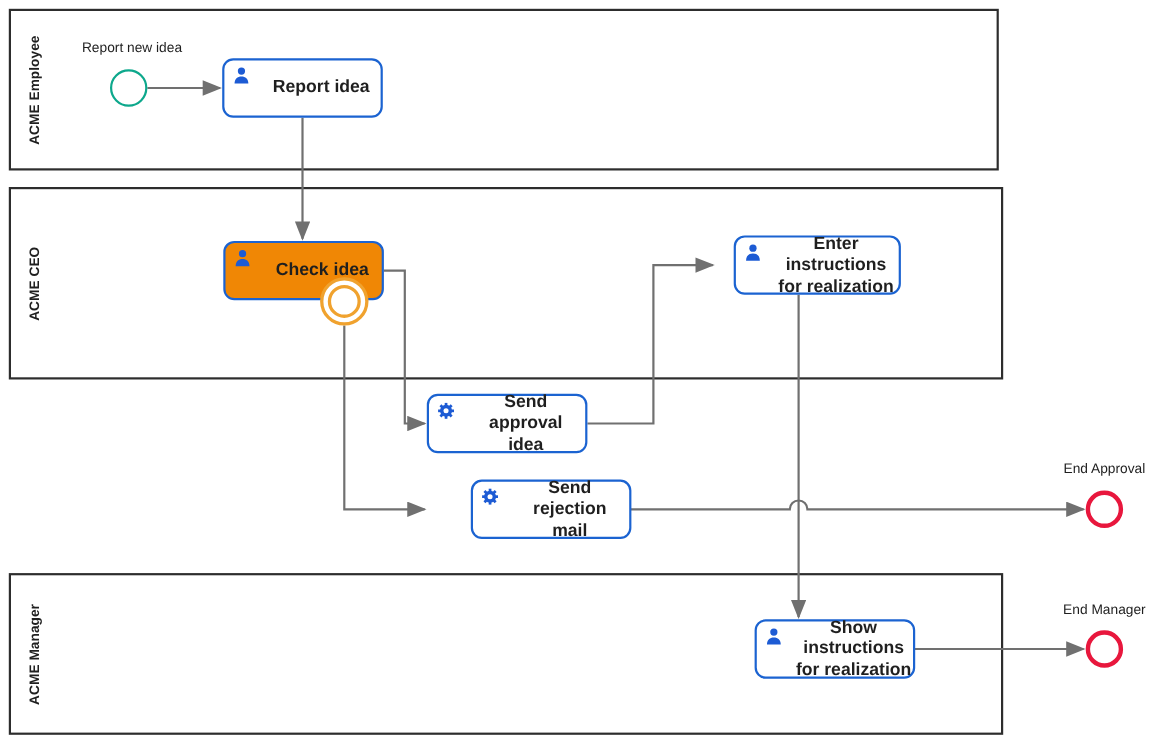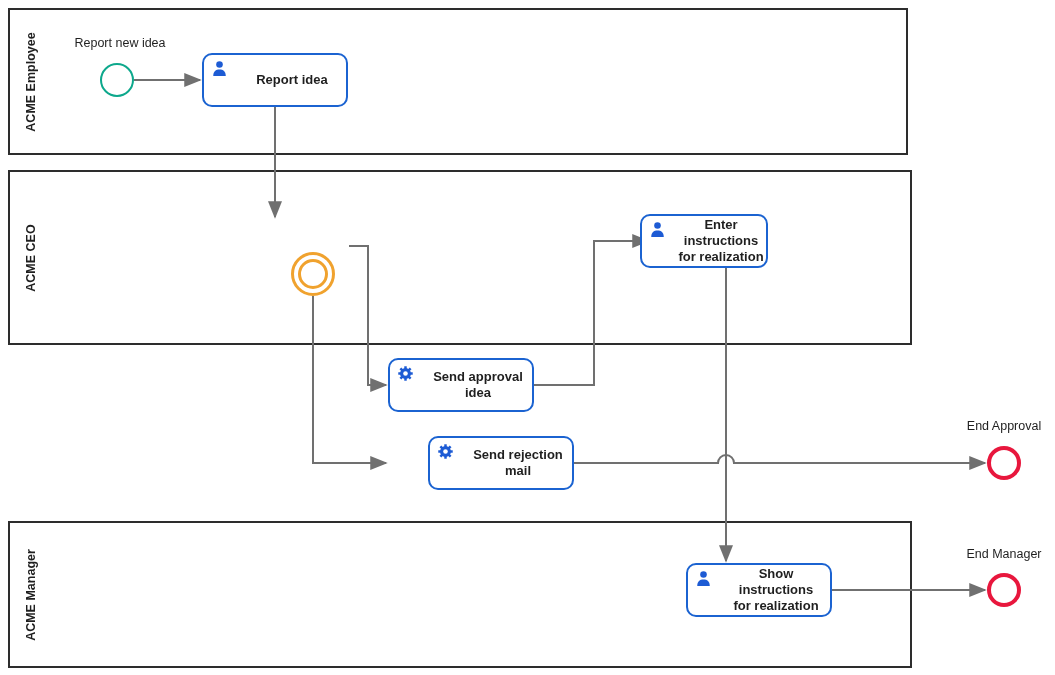--- a/index.html
+++ b/index.html
@@ -29,21 +29,21 @@
   svg.edges{position:absolute;left:0;top:0;z-index:1;}
   svg.edges path.flow{fill:none;stroke:var(--flow-gray);stroke-width:2px;}
   
   .task{
     position:absolute;width:146px;height:54px;box-sizing:border-box;background:#fff;
     border:2px solid var(--task-border-blue);border-radius:10px;
     display:flex;align-items:center;justify-content:center;z-index:2;
   }
   .task.highlight{background:var(--highlight-orange);}
   .task-label{
-    margin-left:34px;font-size:13px;font-weight:bold;line-height:1.22;
+    margin-left:34px;font-size:16px;font-weight:bold;line-height:1.22;
     text-align:center;white-space:pre-line;color:var(--text-dark);
   }
   .task-icon{position:absolute;left:7px;top:5px;width:17px;height:17px;}
   .task-icon svg{display:block;width:100%;height:100%;}
   .icon-fill{fill:var(--icon-blue);}
   .gear-hole{fill:#fff;}
   
   .event{position:absolute;box-sizing:border-box;border-radius:50%;background:#fff;z-index:2;}
   .event.start{width:34px;height:34px;border:2.5px solid var(--start-green);}
   .event.end{width:34px;height:34px;border:4px solid var(--end-red);}
@@ -108,22 +108,31 @@
   <div class="task" style="left:202px;top:53px;">
     <span class="task-icon">
       <svg viewBox="0 0 16 16">
           <circle class="icon-fill" cx="8" cy="4.3" r="3.1"></circle>
       <path class="icon-fill" d="M2.1,15 C2.1,10.7 4.6,8.9 8,8.9 C11.4,8.9 13.9,10.7 13.9,15 Z"></path>
         </svg>
     </span>
     <span class="task-label">Report idea</span>
   </div>
 
+  <div class="task highlight" style="left:203px;top:219px;">
+    <span class="task-icon">
+      <svg viewBox="0 0 16 16">
+          <circle class="icon-fill" cx="8" cy="4.3" r="3.1"></circle>
+      <path class="icon-fill" d="M2.1,15 C2.1,10.7 4.6,8.9 8,8.9 C11.4,8.9 13.9,10.7 13.9,15 Z"></path>
+        </svg>
+    </span>
+    <span class="task-label">Check idea</span>
+  </div>
 
-  <div class="task" style="left:640px;top:214px;width:128px;justify-content:center;">
+  <div class="task" style="left:667px;top:214px;width:152px;justify-content:center;">
     <span class="task-icon">
       <svg viewBox="0 0 16 16">
           <circle class="icon-fill" cx="8" cy="4.3" r="3.1"></circle>
       <path class="icon-fill" d="M2.1,15 C2.1,10.7 4.6,8.9 8,8.9 C11.4,8.9 13.9,10.7 13.9,15 Z"></path>
         </svg>
     </span>
     <span class="task-label">Enter instructions
 for realization</span>
   </div>
 

